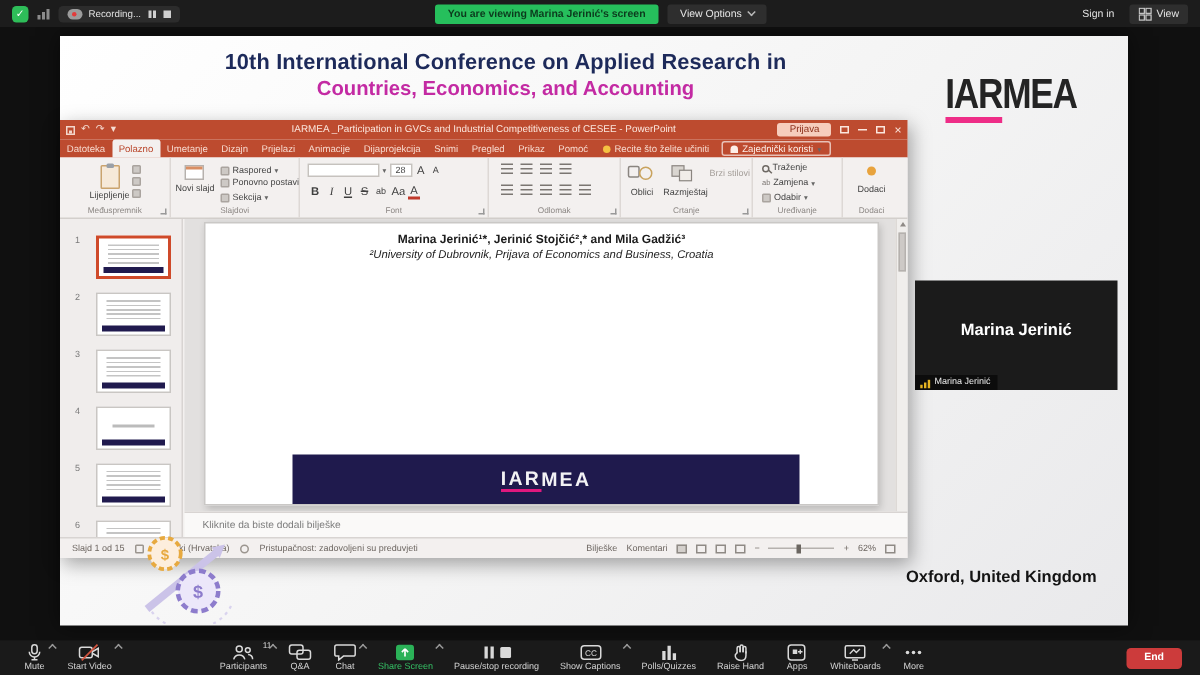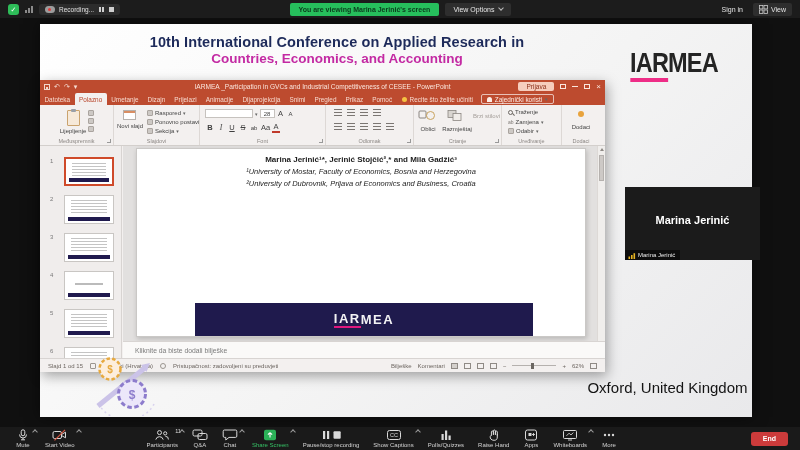--- a/index.html
+++ b/index.html
@@ -148,28 +148,28 @@
     border-top:1px solid #d8d4d2;display:flex;align-items:center;gap:7px;padding:0 8px;
     font-size:6px;color:#6d6661;}
   .st-ic{width:6px;height:6px;border:1px solid #9b958f;border-radius:1px;display:inline-block;}
   .st-right{margin-left:auto;display:flex;align-items:center;gap:6px;}
   .vicon{width:7px;height:6px;border:1px solid #8f8a85;display:inline-block;cursor:pointer;}
   .vicon.on{background:#d4d0cc;}
   .sl-track{position:relative;width:44px;height:1px;background:#b5b1ae;cursor:pointer;}
   .sl-thumb{position:absolute;left:19px;top:-2.5px;width:3px;height:6px;background:#6b6661;}
 
   
-  .video-tile{position:absolute;left:570px;top:163px;width:135px;height:73px;background:#1b1b1b;cursor:pointer;margin-left:15px;}
+  .video-tile{position:absolute;left:570px;top:163px;width:135px;height:73px;background:#1b1b1b;cursor:pointer;}
   .vt-name{position:absolute;top:27px;left:0;width:100%;text-align:center;color:#fff;
     font-weight:bold;font-size:11px;}
   .vt-corner{position:absolute;left:0;bottom:0;display:flex;align-items:center;gap:2px;
     background:rgba(0,0,0,.55);padding:1.5px 5px 1.5px 3px;color:#ececec;font-size:6px;}
   .dateloc{position:absolute;left:545px;top:347px;width:165px;text-align:center;color:#141414;}
   .dateloc .date{font-size:10.5px;font-weight:bold;}
-  .dateloc .loc{font-size:15px;font-weight:normal;margin-top:8px;}
+  .dateloc .loc{font-size:11px;font-weight:bold;margin-top:8px;}
   .gears{position:absolute;left:46px;top:330px;}
 
   
   .ztoolbar{position:absolute;left:0;right:0;bottom:0;height:23px;background:#1a1a1a;
     display:flex;align-items:center;padding:0 8px;z-index:30;}
   .zitem{position:relative;display:flex;flex-direction:column;align-items:center;justify-content:center;
     height:100%;padding:0 7px;cursor:pointer;}
   .zlabel{font-size:6px;color:#d4d4d4;margin-top:1px;white-space:nowrap;line-height:1;}
   .zlabel.green{color:#35c065;}
   .chev{position:absolute;top:3px;right:1px;width:4px;height:4px;border-left:1px solid #9a9a9a;
@@ -440,21 +440,20 @@
               <span class="tnum">6</span>
               <div class="thumb">
                   <i class="tlines"></i>
                 </div>
             </div>
           </div>
 
           <div class="canvas">
             <div class="slide">
               <div class="s-authors">Marina Jerinić¹*, Jerinić Stojčić²,* and Mila Gadžić³</div>
-              <div class="s-affil" style="margin-top:2px;">¹University of Mostar, Faculty of Economics, Bosnia and Herzegovina</div>
               <div class="s-affil">²University of Dubrovnik, Prijava of Economics and Business, Croatia</div>
               <div class="s-banner">
                   <span class="b-iar">IAR</span>
                   <span class="b-mea">MEA</span>
                 </div>
             </div>
             <div class="vscroll">
               <i class="varrow"></i>
               <i class="vthumb"></i>
             </div>

